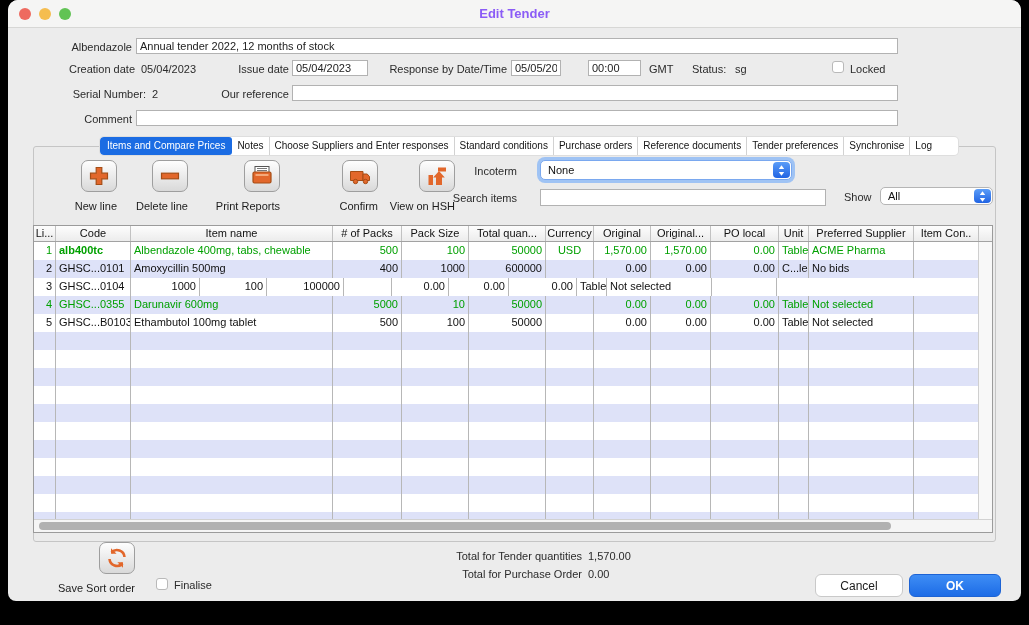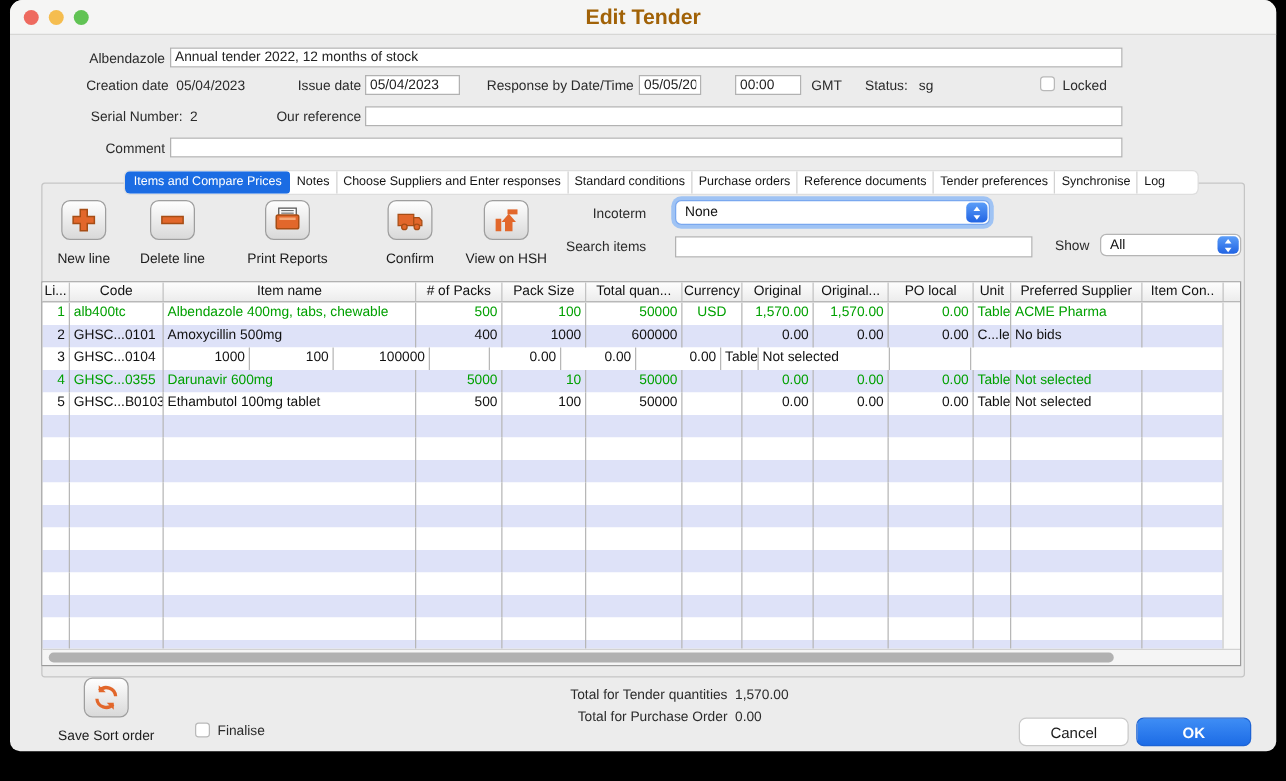--- a/index.html
+++ b/index.html
@@ -7,41 +7,41 @@
   body { background:#000; font-family:"Liberation Sans", sans-serif; position:relative; overflow:hidden; }
 
   .window { position:absolute; left:8px; top:0; width:1013px; height:601px;
             background:#ececec; border-radius:10px 10px 8px 8px; overflow:hidden; }
 
   .titlebar { position:absolute; left:0; top:0; right:0; height:28px;
               background:#f5f5f4; border-bottom:1px solid #d7d7d5; }
   .traffic { position:absolute; left:11px; top:8px; display:flex; gap:8px; }
   .tl { width:12px; height:12px; border-radius:50%; display:inline-block; }
   .tl.red{background:#ee6a5f;} .tl.yellow{background:#f5bd4f;} .tl.green{background:#61c354;}
-  .title { text-align:center; line-height:28px; font-weight:bold; font-size:17px; color:#a16207; }
+  .title { text-align:center; line-height:28px; font-weight:bold; font-size:13px; color:#8b5cf6; }
 
   .lbl { position:absolute; font-size:11px; color:#2b2b2b; white-space:nowrap; }
   .lbl.r { text-align:right; }
   .val { position:absolute; font-size:11px; color:#2b2b2b; white-space:nowrap; }
   .tinput { position:absolute; background:#fff; border:1px solid #b2b2b2; font-size:11px;
             padding:0 3px; height:16px; font-family:inherit; color:#222; }
   .checkbox { position:absolute; width:12px; height:12px; background:#fff;
               border:1px solid #b9b9b9; border-radius:3px; }
 
   .tabbar { position:absolute; left:92px; top:137px; width:858px; height:18px; background:#fff;
             border-radius:4px; display:flex; align-items:stretch; box-shadow:0 0 0 1px #dedede;
             font-size:10px; overflow:hidden; z-index:3; }
   .tab { padding:0 5px; line-height:18px; color:#141414; white-space:nowrap; }
   .tab.active { background:var(--accent,#1b6ce3); color:#fff; border-radius:3px; padding:0 7px; }
   .tab:not(.active) + .tab:not(.active) { border-left:1px solid #d2d2d2; }
 
   .panel { position:absolute; left:25px; top:146px; width:963px; height:396px;
            border:1px solid #c5c5c5; border-radius:3px; background:#ebebeb; }
 
-  .toolbtn-wrap { position:absolute; width:100px; text-align:center; top:160px; }
+  .toolbtn-wrap { position:absolute; width:100px; text-align:right; top:160px; }
   .iconbtn { display:inline-block; width:36px; height:32px;
              background:linear-gradient(180deg,#fefefe,#d9d9d9);
              border:1px solid #9e9e9e; border-radius:7px; padding:3px 0; }
   .iconbtn svg { width:24px; height:24px; display:block; margin:0 auto; }
   .toolbtn-label { font-size:11px; color:#1c1c1c; margin-top:4px; white-space:nowrap; }
 
   .popup { position:absolute; background:#fff; border:1px solid #b5b5b5; border-radius:5px;
            font-size:11px; color:#111; display:flex; align-items:center; padding:0 22px 0 7px; }
   .popup.focused { box-shadow:0 0 0 3px rgba(118,173,249,.65); border-color:#7aa8ef; }
   .popup .chev { position:absolute; top:1px; bottom:1px; right:1px; width:17px; border-radius:4px;
@@ -188,21 +188,21 @@
         <span class="hcell" style="width: 57px;">Original</span>
         <span class="hcell" style="width: 60px;">Original...</span>
         <span class="hcell" style="width: 68px;">PO local</span>
         <span class="hcell" style="width: 30px;">Unit</span>
         <span class="hcell" style="width: 105px;">Preferred Supplier</span>
         <span class="hcell" style="width: 65px;">Item Con..</span>
       </div>
     <div class="tbody" id="tbody">
         <div class="trow green">
           <span class="tcell r" style="width: 22px;">1</span>
-          <span class="tcell l" style="width: 75px;">alb400tc</span>
+          <span class="tcell l" style="width: 75px; font-weight: bold;">alb400tc</span>
           <span class="tcell l" style="width: 202px;">Albendazole 400mg, tabs, chewable</span>
           <span class="tcell r" style="width: 69px;">500</span>
           <span class="tcell r" style="width: 67px;">100</span>
           <span class="tcell r" style="width: 77px;">50000</span>
           <span class="tcell c" style="width: 48px;">USD</span>
           <span class="tcell r" style="width: 57px;">1,570.00</span>
           <span class="tcell r" style="width: 60px;">1,570.00</span>
           <span class="tcell r" style="width: 68px;">0.00</span>
           <span class="tcell l" style="width: 30px;">Tablet</span>
           <span class="tcell l" style="width: 105px;">ACME Pharma</span>

